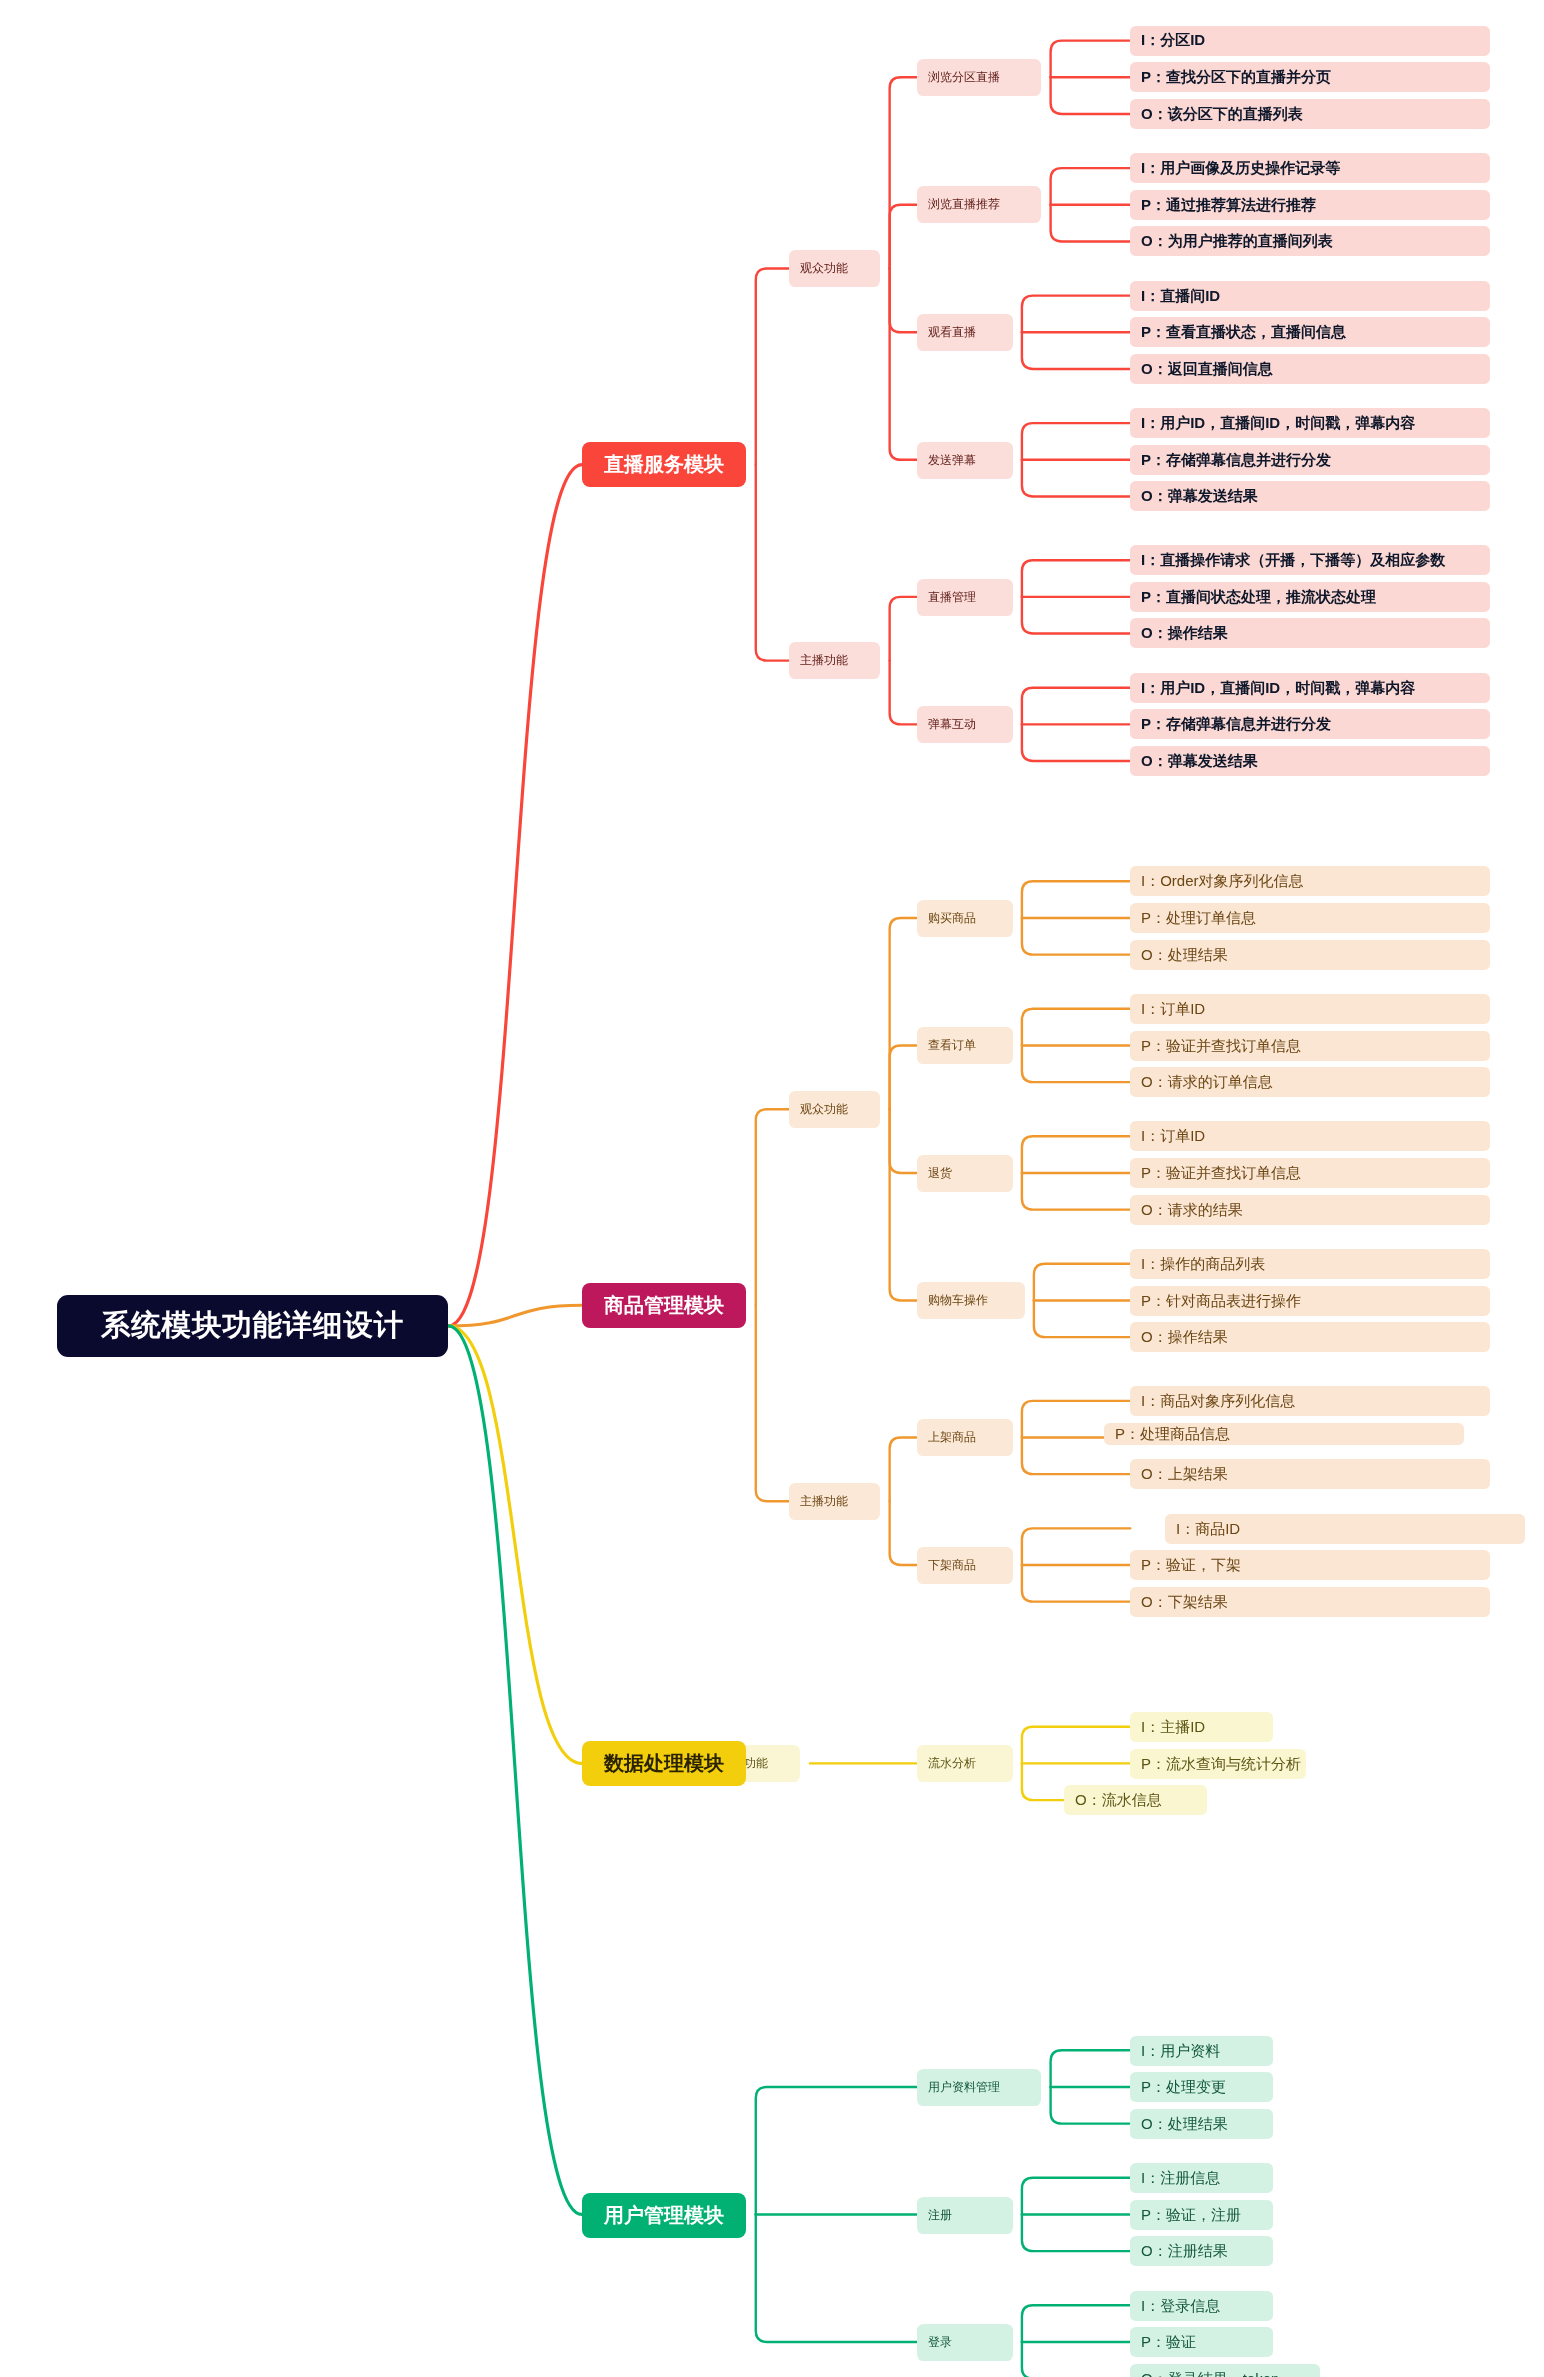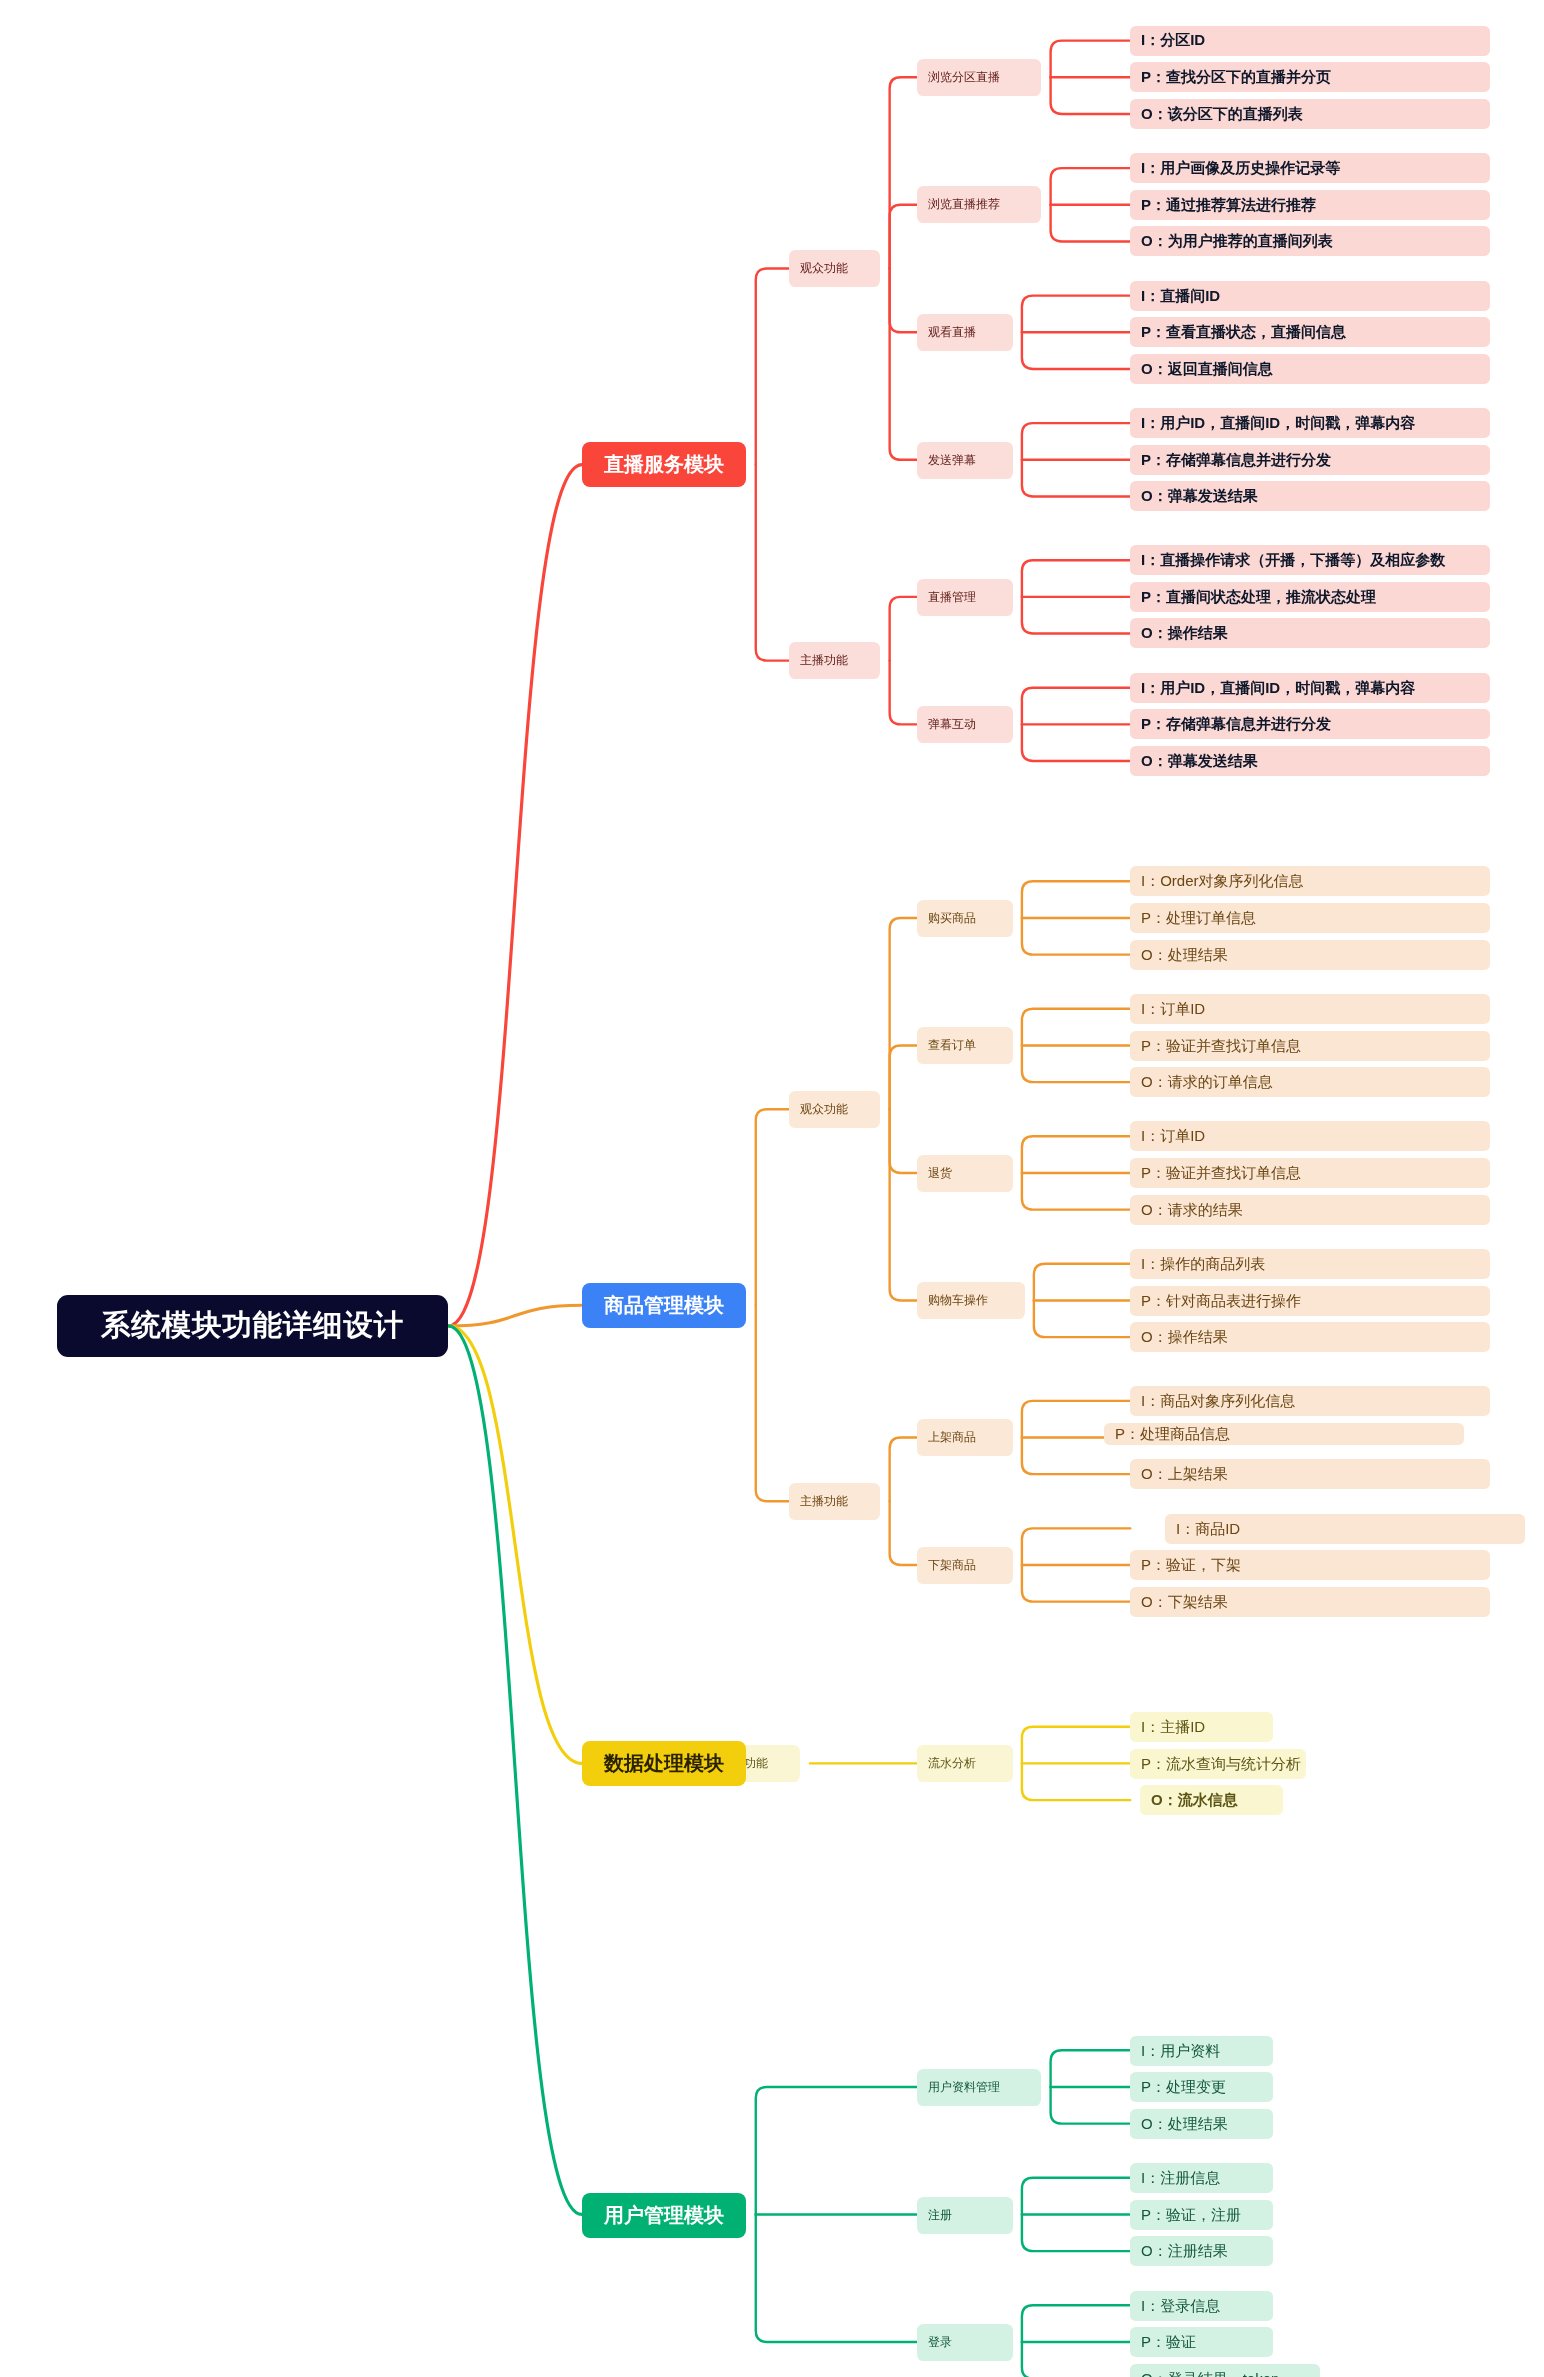--- a/index.html
+++ b/index.html
@@ -47,21 +47,21 @@
     height: 45px;
     border-radius: 8px;
     display: flex;
     align-items: center;
     justify-content: center;
     font-size: 20px;
     font-weight: bold;
     z-index: 4;
   }
   .module-node.red    { background: #F9453A; color: #ffffff; }
-  .module-node.orange { background: #3b82f6; color: #ffffff; }
+  .module-node.orange { background: #be185d; color: #ffffff; }
   .module-node.yellow { background: #F2CE0C; color: #2b2300; }
   .module-node.green  { background: #00B173; color: #ffffff; }
 
   
   .group-node {
     position: absolute;
     height: 37px;
     border-radius: 6.4px;
     display: flex;
     align-items: center;
@@ -361,21 +361,21 @@
       </div>
       <div class="group-node yellow" style="left: 917px; top: 1745px; width: 96px; height: 37px;">
         <span>流水分析</span>
       </div>
       <div class="leaf-node yellow" style="left: 1130px; top: 1712px; width: 143px; height: 30px;">
         <span>I：主播ID</span>
       </div>
       <div class="leaf-node yellow" style="left: 1130px; top: 1749px; width: 176px; height: 30px;">
         <span>P：流水查询与统计分析</span>
       </div>
-      <div class="leaf-node yellow" style="left: 1140px; top: 1785px; width: 143px; height: 30px; font-weight: bold;">
+      <div class="leaf-node yellow" style="left: 1064px; top: 1785px; width: 143px; height: 30px;">
         <span>O：流水信息</span>
       </div>
       <div class="module-node green" style="left: 582px; top: 2193px; width: 164px; height: 45px;">
         <span>用户管理模块</span>
       </div>
       <div class="group-node green" style="left: 917px; top: 2069px; width: 124px; height: 37px;">
         <span>用户资料管理</span>
       </div>
       <div class="leaf-node green" style="left: 1130px; top: 2036px; width: 143px; height: 30px;">
         <span>I：用户资料</span>

